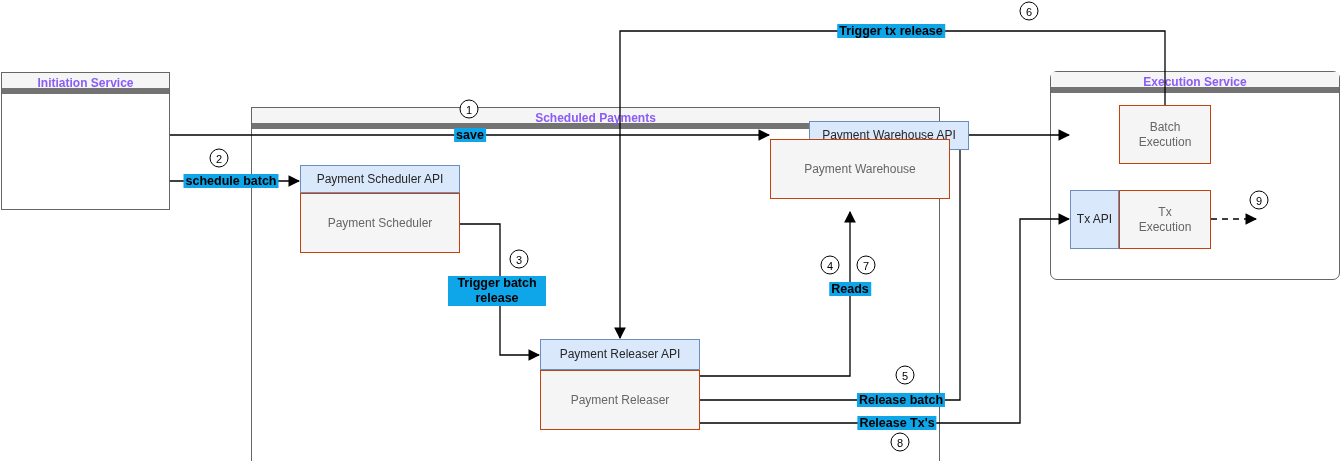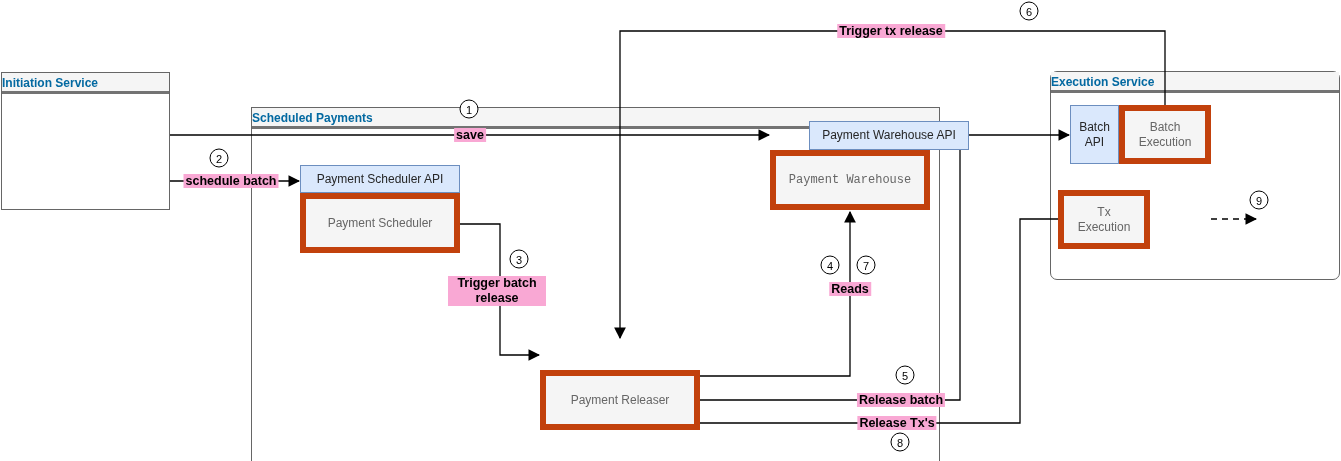--- a/index.html
+++ b/index.html
@@ -14,57 +14,57 @@
   .container {
     position:absolute;
     border:1px solid #666666;
     background:transparent;
     box-sizing:border-box;
     z-index:1;
   }
   .container-header {
     height:21px;
     background:#f5f5f5;
-    border-bottom:3px solid #737373;
+    border-bottom:6px solid #737373;
     box-sizing:border-box;
-    text-align:left;
+    text-align:center;
     font-weight:bold;
     font-size:12px;
     line-height:20px;
-    color:#0369a1;
+    color:#8b5cf6;
   }
   
   #edges-svg { position:absolute; left:0; top:0; z-index:2; }
   #edges-svg polyline { fill:none; stroke:#000000; stroke-width:1.3; }
   
   .node-header {
     position:absolute;
     background:#dae8fc;
     border:1px solid #6c8ebf;
     box-sizing:border-box;
     display:flex; align-items:center; justify-content:center;
     font-size:12px; color:#262626;
     text-align:center; line-height:1.2;
     z-index:3;
   }
   .node-body {
     position:absolute;
     background:#f5f5f5;
-    border:6px solid #c2410c;
+    border:1px solid #c2410c;
     box-sizing:border-box;
     display:flex; align-items:center; justify-content:center;
     font-size:12px; color:#666666;
     text-align:center; line-height:1.25;
     z-index:3;
   }
   
   .edge-label {
     position:absolute;
     transform:translate(-50%,-50%);
-    background:#f9a8d4;
+    background:#0ea5e9;
     font-weight:bold;
     font-size:12.5px;
     color:#000000;
     white-space:nowrap;
     padding:0 2px;
     z-index:4;
     text-align:center;
   }
   .edge-label.multiline { white-space:normal; width:94px; line-height:1.2; }
   
@@ -119,29 +119,29 @@
 
     <polyline points="700,423 1020,423 1020,219 1069,219" marker-end="url(#arrow)"></polyline>
 
     <polyline points="1211,219 1256,219" stroke-dasharray="6 5" marker-end="url(#arrow)"></polyline>
   </svg>
 
   <div class="node-header" style="left:300px; top:165px; width:160px; height:28px;">Payment Scheduler API</div>
   <div class="node-body" style="left:300px; top:193px; width:160px; height:60px;">Payment Scheduler</div>
 
   <div class="node-header" style="left:770px; top:121px; width:160px; height:29px;margin-left:39px;">Payment Warehouse API</div>
-  <div class="node-body" style="left:770px; top:150px; width:160px; height:60px;font-family:Liberation Mono, monospace;">Payment Warehouse</div>
+  <div class="node-body" style="left:770px; top:139px; width:180px; height:60px;">Payment Warehouse</div>
 
+  <div class="node-header" style="left:540px; top:339px; width:160px; height:31px;">Payment Releaser API</div>
   <div class="node-body" style="left:540px; top:370px; width:160px; height:60px;text-align:center;">Payment Releaser</div>
 
-  <div class="node-header" style="left:1070px; top:105px; width:49px; height:59px; padding:0 4px;">Batch API</div>
   <div class="node-body" style="left:1119px; top:105px; width:92px; height:59px; padding:0 14px;">Batch Execution</div>
 
   <div class="node-header" style="left:1070px; top:190px; width:49px; height:59px; padding:8px 2px;">Tx API</div>
-  <div class="node-body" style="left:1058px; top:190px; width:92px; height:59px; padding:0 14px;">Tx Execution</div>
+  <div class="node-body" style="left:1119px; top:190px; width:92px; height:59px; padding:0 14px;">Tx Execution</div>
 
   <div class="edge-label" style="left:470px; top:135px;">save</div>
   <div class="edge-label" style="left:231px; top:181px;">schedule batch</div>
   <div class="edge-label multiline" style="left:497px; top:291px;">Trigger batch release</div>
   <div class="edge-label" style="left:891px; top:31px;">Trigger tx release</div>
   <div class="edge-label" style="left:850px; top:289px;">Reads</div>
   <div class="edge-label" style="left:901px; top:400px;">Release batch</div>
   <div class="edge-label" style="left:897px; top:423px;">Release Tx's</div>
 
   <div class="step-circle" style="left:469px; top:109px;">1</div>

